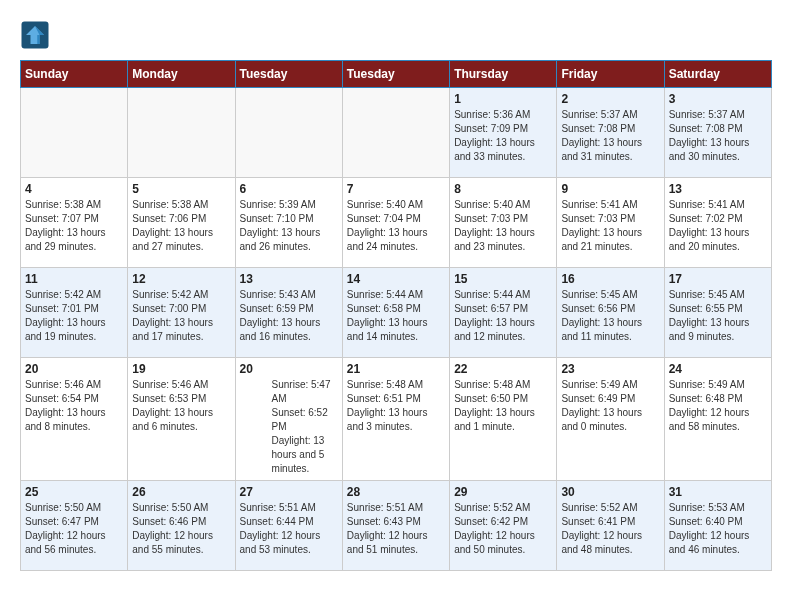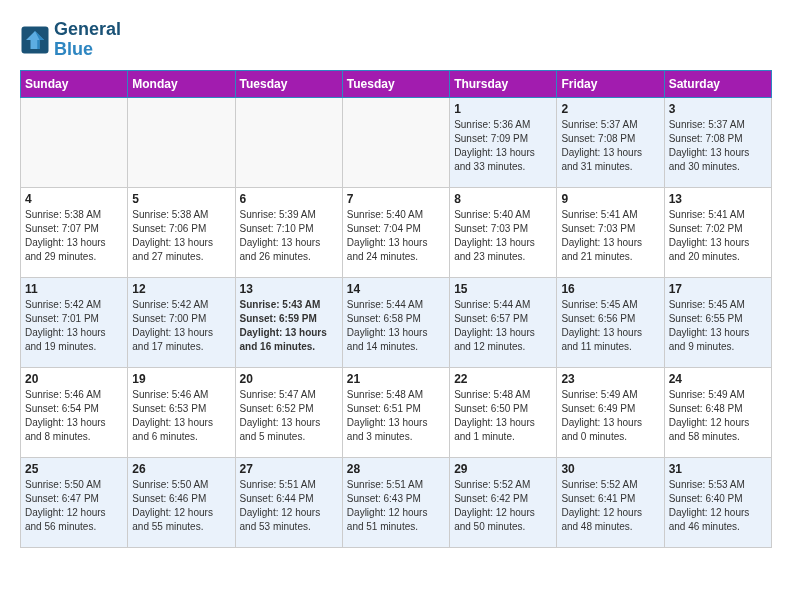--- a/index.html
+++ b/index.html
@@ -45,21 +45,21 @@
     .location {
       font-size: 16px;
       color: #555;
     }
     .calendar {
       width: 100%;
       border-collapse: collapse;
       font-size: 11px;
     }
     .calendar th {
-      background: #a21caf;
+      background: #7f1d1d;
       color: #fff;
       padding: 6px 4px;
       text-align: left;
       font-size: 12px;
       font-weight: bold;
       border: 1px solid #2e86c1;
     }
     .calendar td {
       border: 1px solid #ccc;
       vertical-align: top;
@@ -97,24 +97,20 @@
 </head>
 <body>
 
 <div class="header">
   <div class="logo">
     <svg class="logo-icon" viewBox="0 0 40 40">
       <rect x="2" y="2" width="36" height="36" rx="4" fill="#1a5276"></rect>
       <polygon points="20,8 32,20 26,20 26,32 14,32 14,20 8,20" fill="#5dade2"></polygon>
       <polygon points="20,8 32,20 26,20 26,32 23,32 23,20 26,20" fill="#2e86c1"></polygon>
     </svg>
-    <div class="logo-text">
-      <div>General</div>
-      <div><span>Blue</span></div>
-    </div>
   </div>
   <div class="title-block">
     <div class="month-year"></div>
     <div class="location"></div>
   </div>
 </div>
 
 <table class="calendar">
   <thead>
     <tr>
@@ -204,21 +200,21 @@
 Daylight: 13 hours and 19 minutes.</div>
         </td>
         <td>
           <span class="day-num">12</span>
           <div class="day-info" style="white-space: pre-line;">Sunrise: 5:42 AM
 Sunset: 7:00 PM
 Daylight: 13 hours and 17 minutes.</div>
         </td>
         <td>
           <span class="day-num">13</span>
-          <div class="day-info" style="white-space: pre-line; font-weight: bold;">Sunrise: 5:43 AM
+          <div class="day-info" style="white-space: pre-line;">Sunrise: 5:43 AM
 Sunset: 6:59 PM
 Daylight: 13 hours and 16 minutes.</div>
         </td>
         <td>
           <span class="day-num">14</span>
           <div class="day-info" style="white-space: pre-line;">Sunrise: 5:44 AM
 Sunset: 6:58 PM
 Daylight: 13 hours and 14 minutes.</div>
         </td>
         <td>
@@ -248,21 +244,21 @@
 Daylight: 13 hours and 8 minutes.</div>
         </td>
         <td>
           <span class="day-num">19</span>
           <div class="day-info" style="white-space: pre-line;">Sunrise: 5:46 AM
 Sunset: 6:53 PM
 Daylight: 13 hours and 6 minutes.</div>
         </td>
         <td>
           <span class="day-num">20</span>
-          <div class="day-info" style="white-space: pre-line;">Sunrise: 5:47 AM
+          <div class="day-info" style="white-space: pre-line; margin-left: 32px;">Sunrise: 5:47 AM
 Sunset: 6:52 PM
 Daylight: 13 hours and 5 minutes.</div>
         </td>
         <td>
           <span class="day-num">21</span>
           <div class="day-info" style="white-space: pre-line;">Sunrise: 5:48 AM
 Sunset: 6:51 PM
 Daylight: 13 hours and 3 minutes.</div>
         </td>
         <td>

